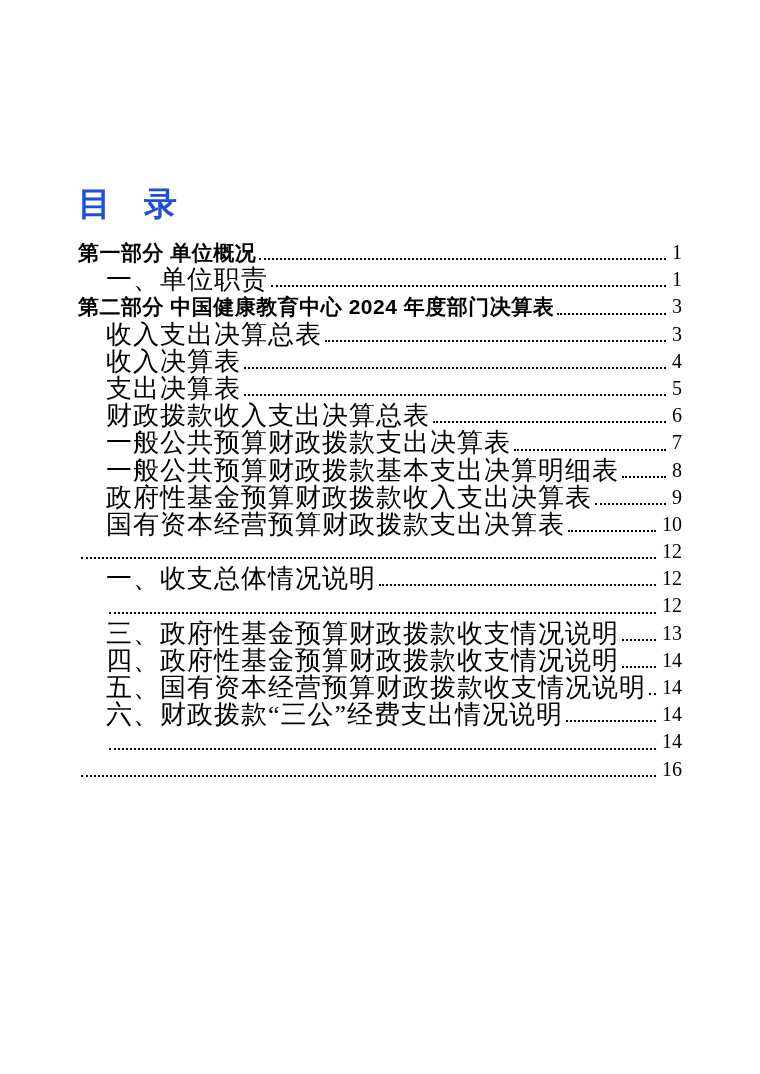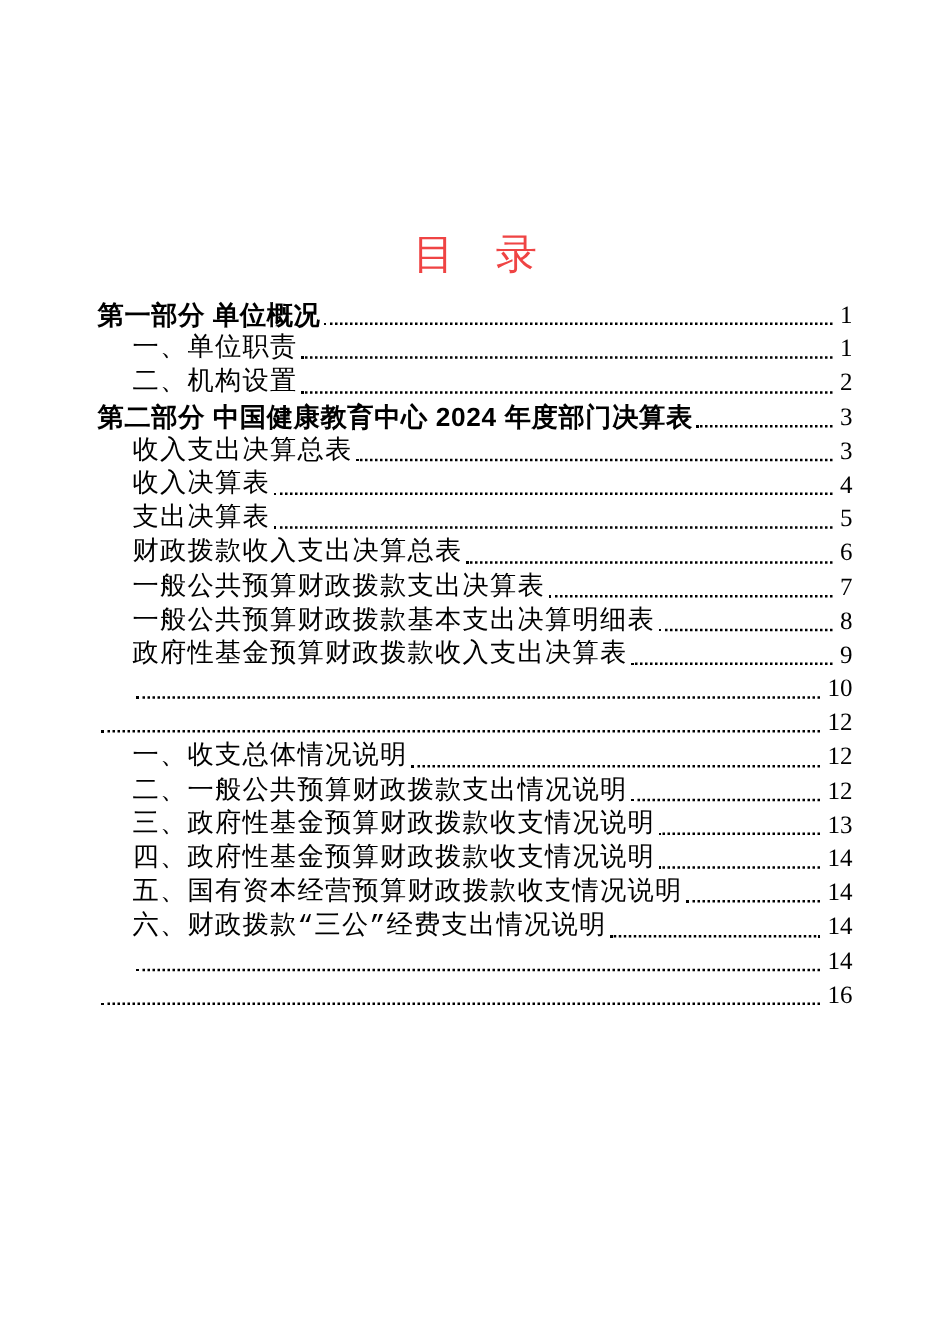--- a/index.html
+++ b/index.html
@@ -17,26 +17,25 @@
   .page {
     position: relative;
     width: 760px;
     height: 1074px;
     background: #ffffff;
     box-sizing: border-box;
     padding: 186px 78px 0 78px;
   }
   .doc-title {
     margin: 0;
-    text-align: center;
     font-size: 33px;
     line-height: 36px;
-    font-weight: normal;
+    font-weight: bold;
     font-family: "Liberation Serif", "DejaVu Serif", serif;
-    color: #ef4444;
+    color: #1d4ed8;
   }
   .toc {
     margin-top: 17px;
   }
   .toc-row {
     display: flex;
     align-items: flex-start;
     height: 27.2px;
     line-height: 27.2px;
     white-space: nowrap;
@@ -47,22 +46,22 @@
   .lvl1 .label {
     font-family: "Liberation Sans", "DejaVu Sans", sans-serif;
     font-weight: bold;
     font-size: 21px;
     letter-spacing: 0.5px;
   }
   .lvl2 {
     padding-left: 28px;
   }
   .lvl2 .label {
-    font-family: Liberation Mono, monospace;
-    font-size: 21px;
+    font-family: Liberation Serif, serif;
+    font-size: 26px;
     letter-spacing: 1px;
   }
   .dots {
     flex: 1 1 auto;
     position: relative;
     min-width: 12px;
     align-self: stretch;
   }
   .dots::after {
     content: "";
@@ -90,25 +89,20 @@
     <span class="dots"></span>
     <span class="pg">1</span>
   </div>
 
   <div class="toc-row lvl2">
     <span class="label">一、单位职责</span>
     <span class="dots"></span>
     <span class="pg">1</span>
   </div>
 
-  <div class="toc-row lvl2">
-    <span class="label">二、机构设置</span>
-    <span class="dots"></span>
-    <span class="pg">2</span>
-  </div>
 
   <div class="toc-row lvl1">
     <span class="label">第二部分 中国健康教育中心 2024 年度部门决算表</span>
     <span class="dots"></span>
     <span class="pg">3</span>
   </div>
 
   <div class="toc-row lvl2">
     <span class="label">收入支出决算总表</span>
     <span class="dots"></span>
@@ -145,38 +139,38 @@
     <span class="pg">8</span>
   </div>
 
   <div class="toc-row lvl2">
     <span class="label">政府性基金预算财政拨款收入支出决算表</span>
     <span class="dots"></span>
     <span class="pg">9</span>
   </div>
 
   <div class="toc-row lvl2">
+    <span class="label">国有资本经营预算财政拨款支出决算表</span>
     <span class="dots"></span>
     <span class="pg">10</span>
   </div>
 
 
   <div class="toc-row lvl1">
     <span class="dots"></span>
     <span class="pg">12</span>
   </div>
 
   <div class="toc-row lvl2">
     <span class="label">一、收支总体情况说明</span>
     <span class="dots"></span>
     <span class="pg">12</span>
   </div>
 
   <div class="toc-row lvl2">
-    <span class="label">二、一般公共预算财政拨款支出情况说明</span>
     <span class="dots"></span>
     <span class="pg">12</span>
   </div>
 
   <div class="toc-row lvl2">
     <span class="label">三、政府性基金预算财政拨款收支情况说明</span>
     <span class="dots"></span>
     <span class="pg">13</span>
   </div>
 

